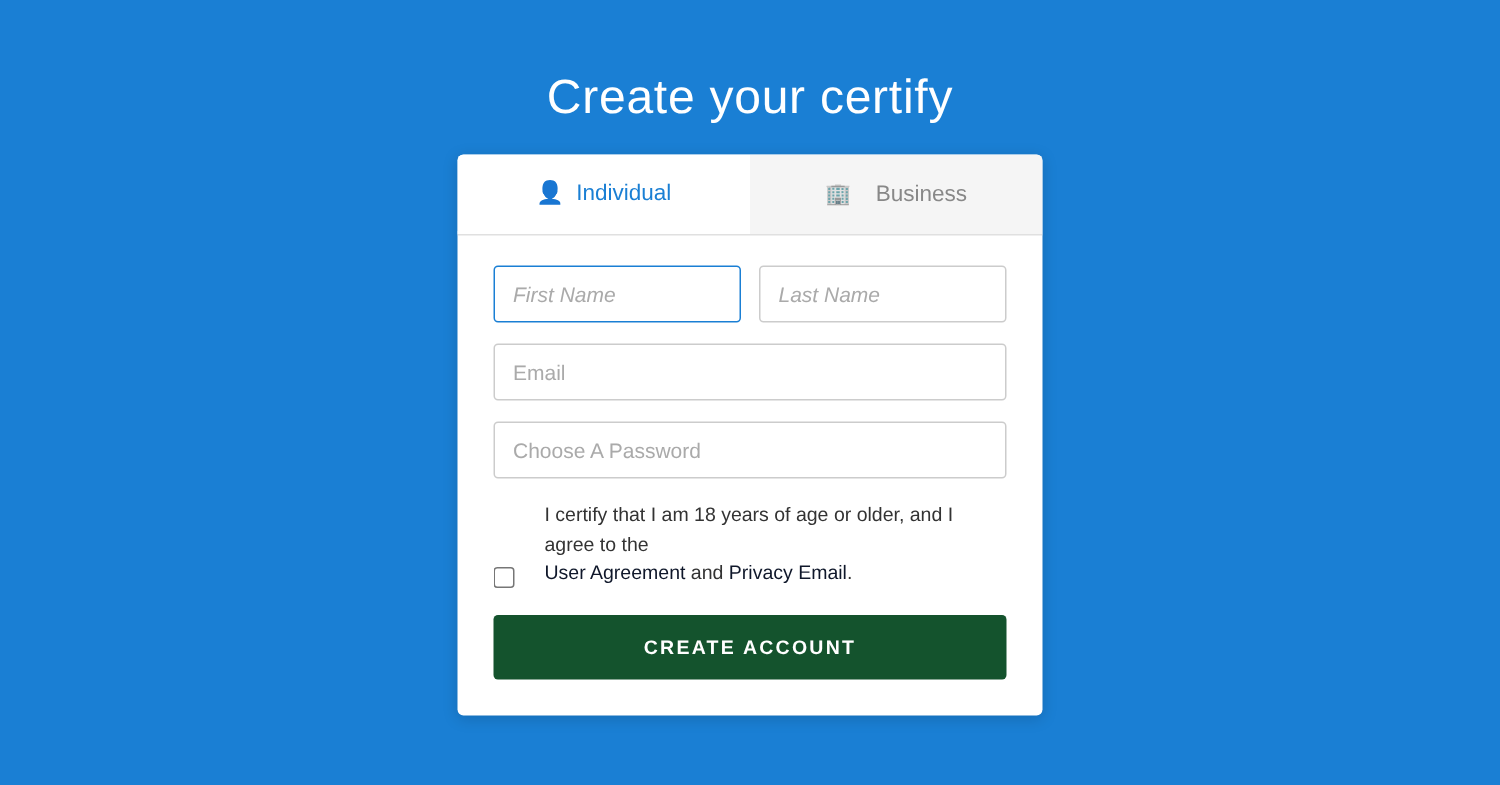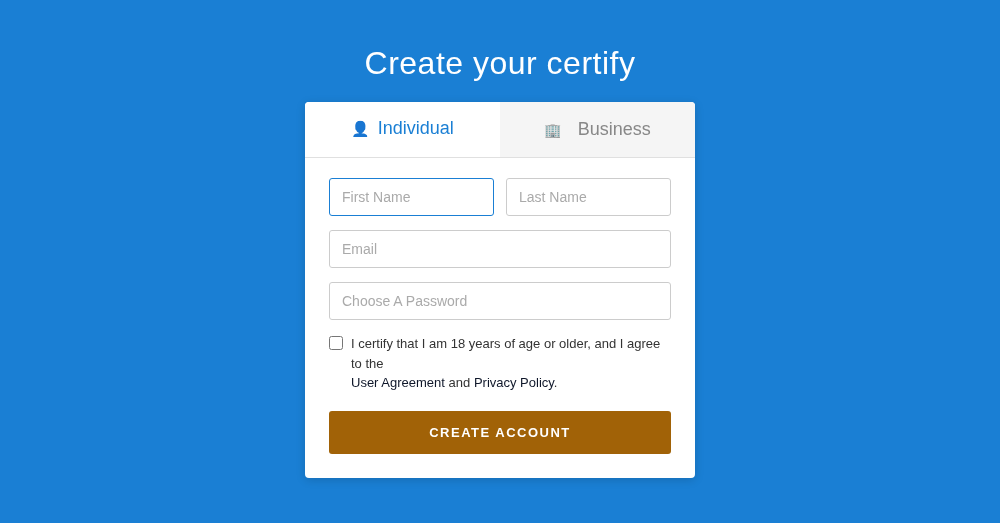--- a/index.html
+++ b/index.html
@@ -39,21 +39,21 @@
 
     .tabs {
       display: flex;
       border-bottom: 1px solid #e0e0e0;
     }
 
     .tab {
       flex: 1;
       padding: 16px 26px;
       cursor: pointer;
-      font-size: 18px;
+      font-size: 15px;
       display: flex;
       align-items: center;
       justify-content: center;
       gap: 8px;
       border: none;
       background: none;
     }
 
     .tab.active {
       color: #1a7fd4;
@@ -76,20 +76,21 @@
     }
 
     .form-row {
       display: flex;
       gap: 12px;
       margin-bottom: 14px;
     }
 
     .form-row input {
       flex: 1;
+      font-style: italic;
     }
 
     .form-group {
       margin-bottom: 14px;
       text-decoration: underline;
     }
 
     input[type="text"],
     input[type="email"],
     input[type="password"] {
@@ -106,22 +107,22 @@
     input::placeholder {
       color: #aaaaaa;
     }
 
     .first-name-input {
       border-color: #1a7fd4 !important;
     }
 
     .checkbox-row {
       display: flex;
-      align-items: flex-start;
-      gap: 8px;
+      align-items: flex-end;
+      gap: 20px;
       margin-bottom: 18px;
       font-size: 13px;
       color: #333333;
       line-height: 1.5;
     }
 
     .checkbox-row input[type="checkbox"] {
       margin-top: 2px;
       flex-shrink: 0;
       width: 14px;
@@ -135,21 +136,21 @@
     }
 
     .checkbox-text a {
       color: #0f172a;
       text-decoration: none;
     }
 
     .create-btn {
       width: 100%;
       padding: 14px;
-      background: #a16207;
+      background: #14532d;
       color: #ffffff;
       border: none;
       border-radius: 3px;
       font-size: 13px;
       font-weight: bold;
       letter-spacing: 1.5px;
       cursor: pointer;
       text-transform: uppercase;
     }
 
@@ -194,19 +195,19 @@
       <input type="password" placeholder="Choose A Password" style="">
     </div>
 
     <div class="checkbox-row">
       <input type="checkbox" style="">
       <span class="checkbox-text">
         <span>I certify that I am 18 years of age or older, and I agree to the</span>
         <br>
         <a href="#">User Agreement</a>
         <span>and</span>
-        <a href="#">Privacy Policy</a><span>.</span>
+        <a href="#">Privacy Email</a><span>.</span>
       </span>
     </div>
 
     <button class="create-btn">CREATE ACCOUNT</button>
   </div>
 </div>
 
 </body></html>

